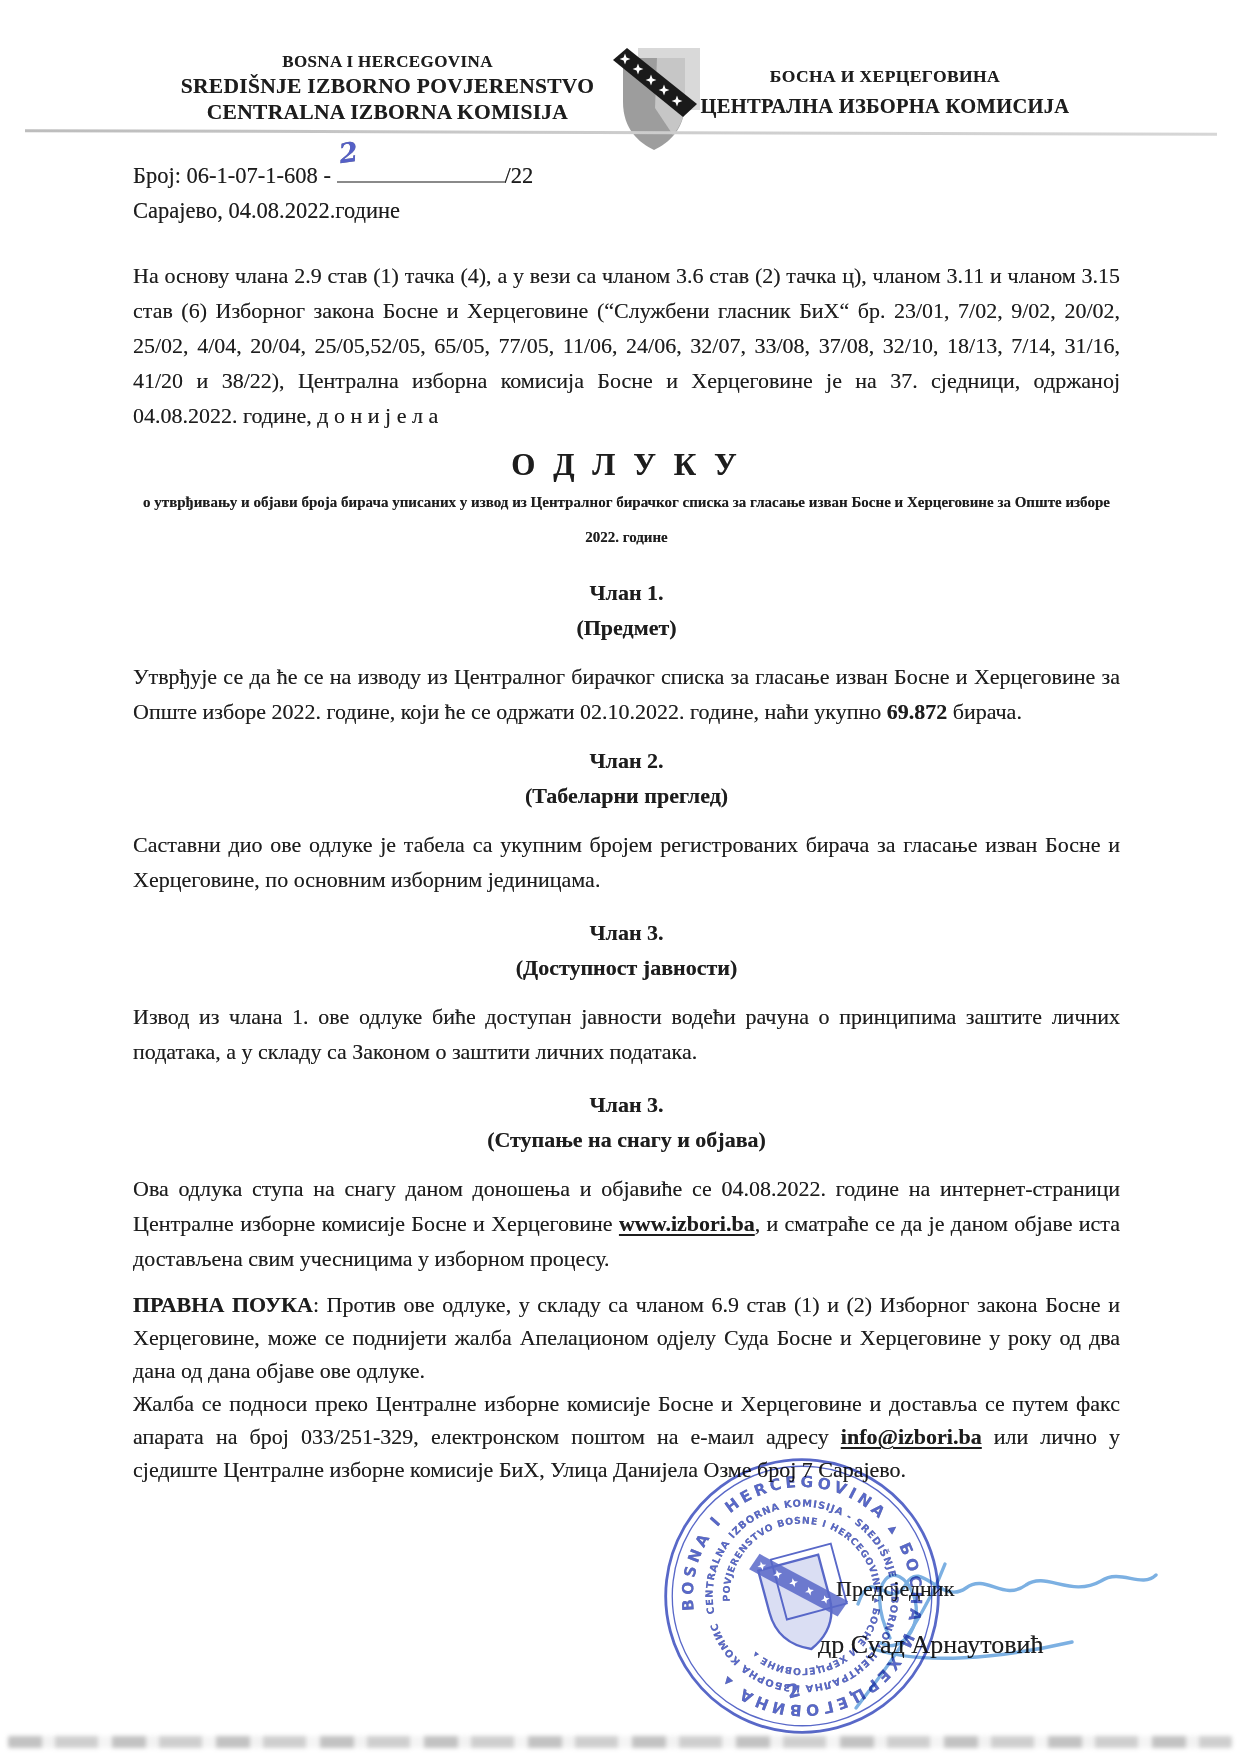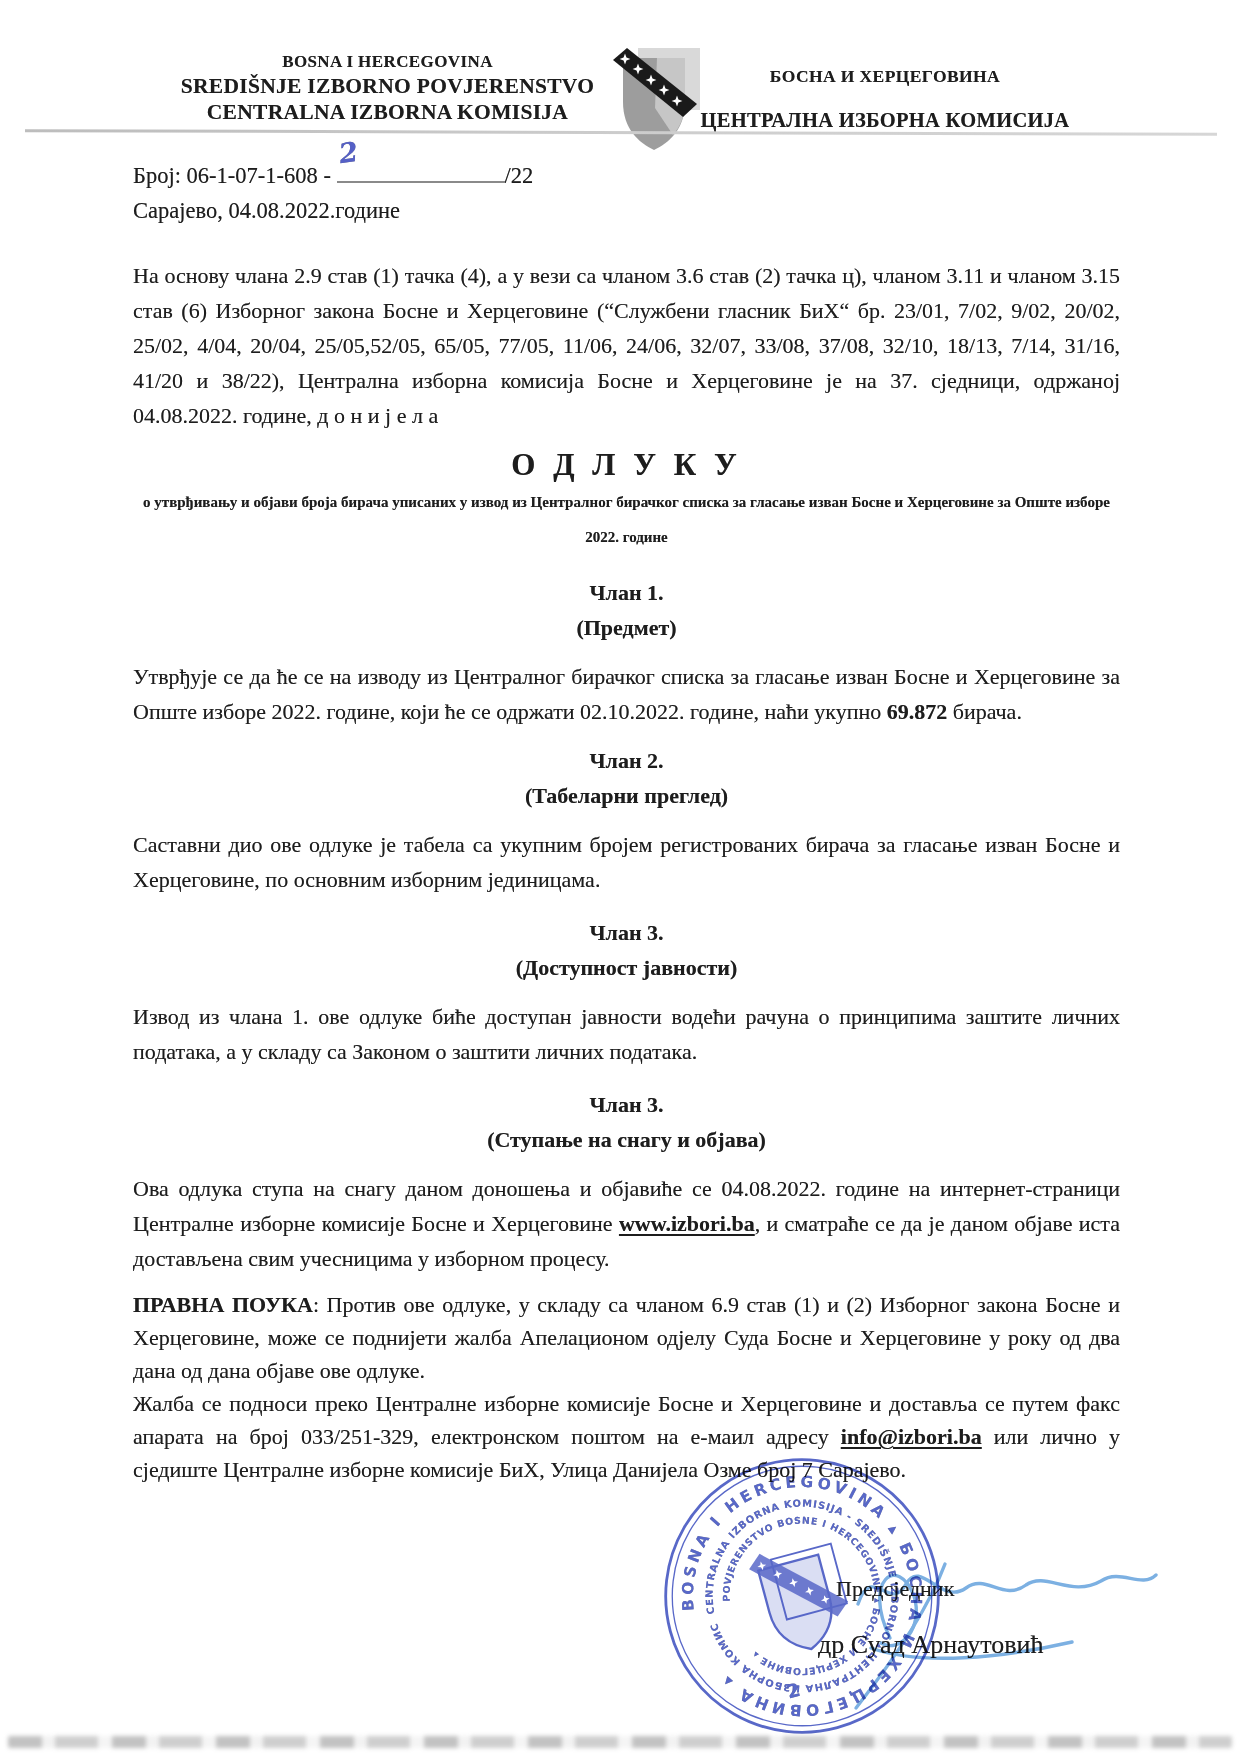--- a/index.html
+++ b/index.html
@@ -8,21 +8,21 @@
     font-family:"Liberation Serif","DejaVu Serif",serif;color:#1d1d1d;
   }
   .scan{ text-shadow:0 0 .6px rgba(40,40,40,.55); }
 
   
   .hdr-left{position:absolute;left:165px;top:52px;width:445px;text-align:center;font-weight:bold;line-height:1.22;}
   .hdr-left .s{font-size:17px;letter-spacing:.4px;}
   .hdr-left .b{font-size:21.5px;letter-spacing:.3px;}
   .hdr-right{position:absolute;left:690px;top:66px;width:390px;text-align:center;font-weight:bold;}
   .hdr-right .s{font-size:17.5px;letter-spacing:.4px;}
-  .hdr-right .b{font-size:20.5px;margin-top:22px;letter-spacing:.3px;}
+  .hdr-right .b{font-size:20.5px;margin-top:8px;letter-spacing:.3px;}
   .logo{position:absolute;left:605px;top:46px;width:98px;height:112px;}
   .hdr-rule{position:absolute;left:25px;top:131px;width:1192px;height:3px;background:linear-gradient(90deg,#bdbdbd,#cfcfcf 60%,#d6d6d6);transform:rotate(.18deg);}
 
   
   .main{position:absolute;left:133px;top:158px;width:987px;font-size:22px;line-height:35px;}
   .numline{font-size:22.5px;}
   .blank{display:inline-block;width:168px;border-bottom:2px solid #8a8a8a;position:relative;height:20px;vertical-align:baseline;}
   .hw2{position:absolute;left:2px;top:-26px;font-size:27px;color:#5560c6;font-style:italic;font-weight:bold;transform:rotate(-8deg);font-family:"DejaVu Serif",serif;}
   .para{text-align:justify;}
   .preamble{margin-top:30px;}

